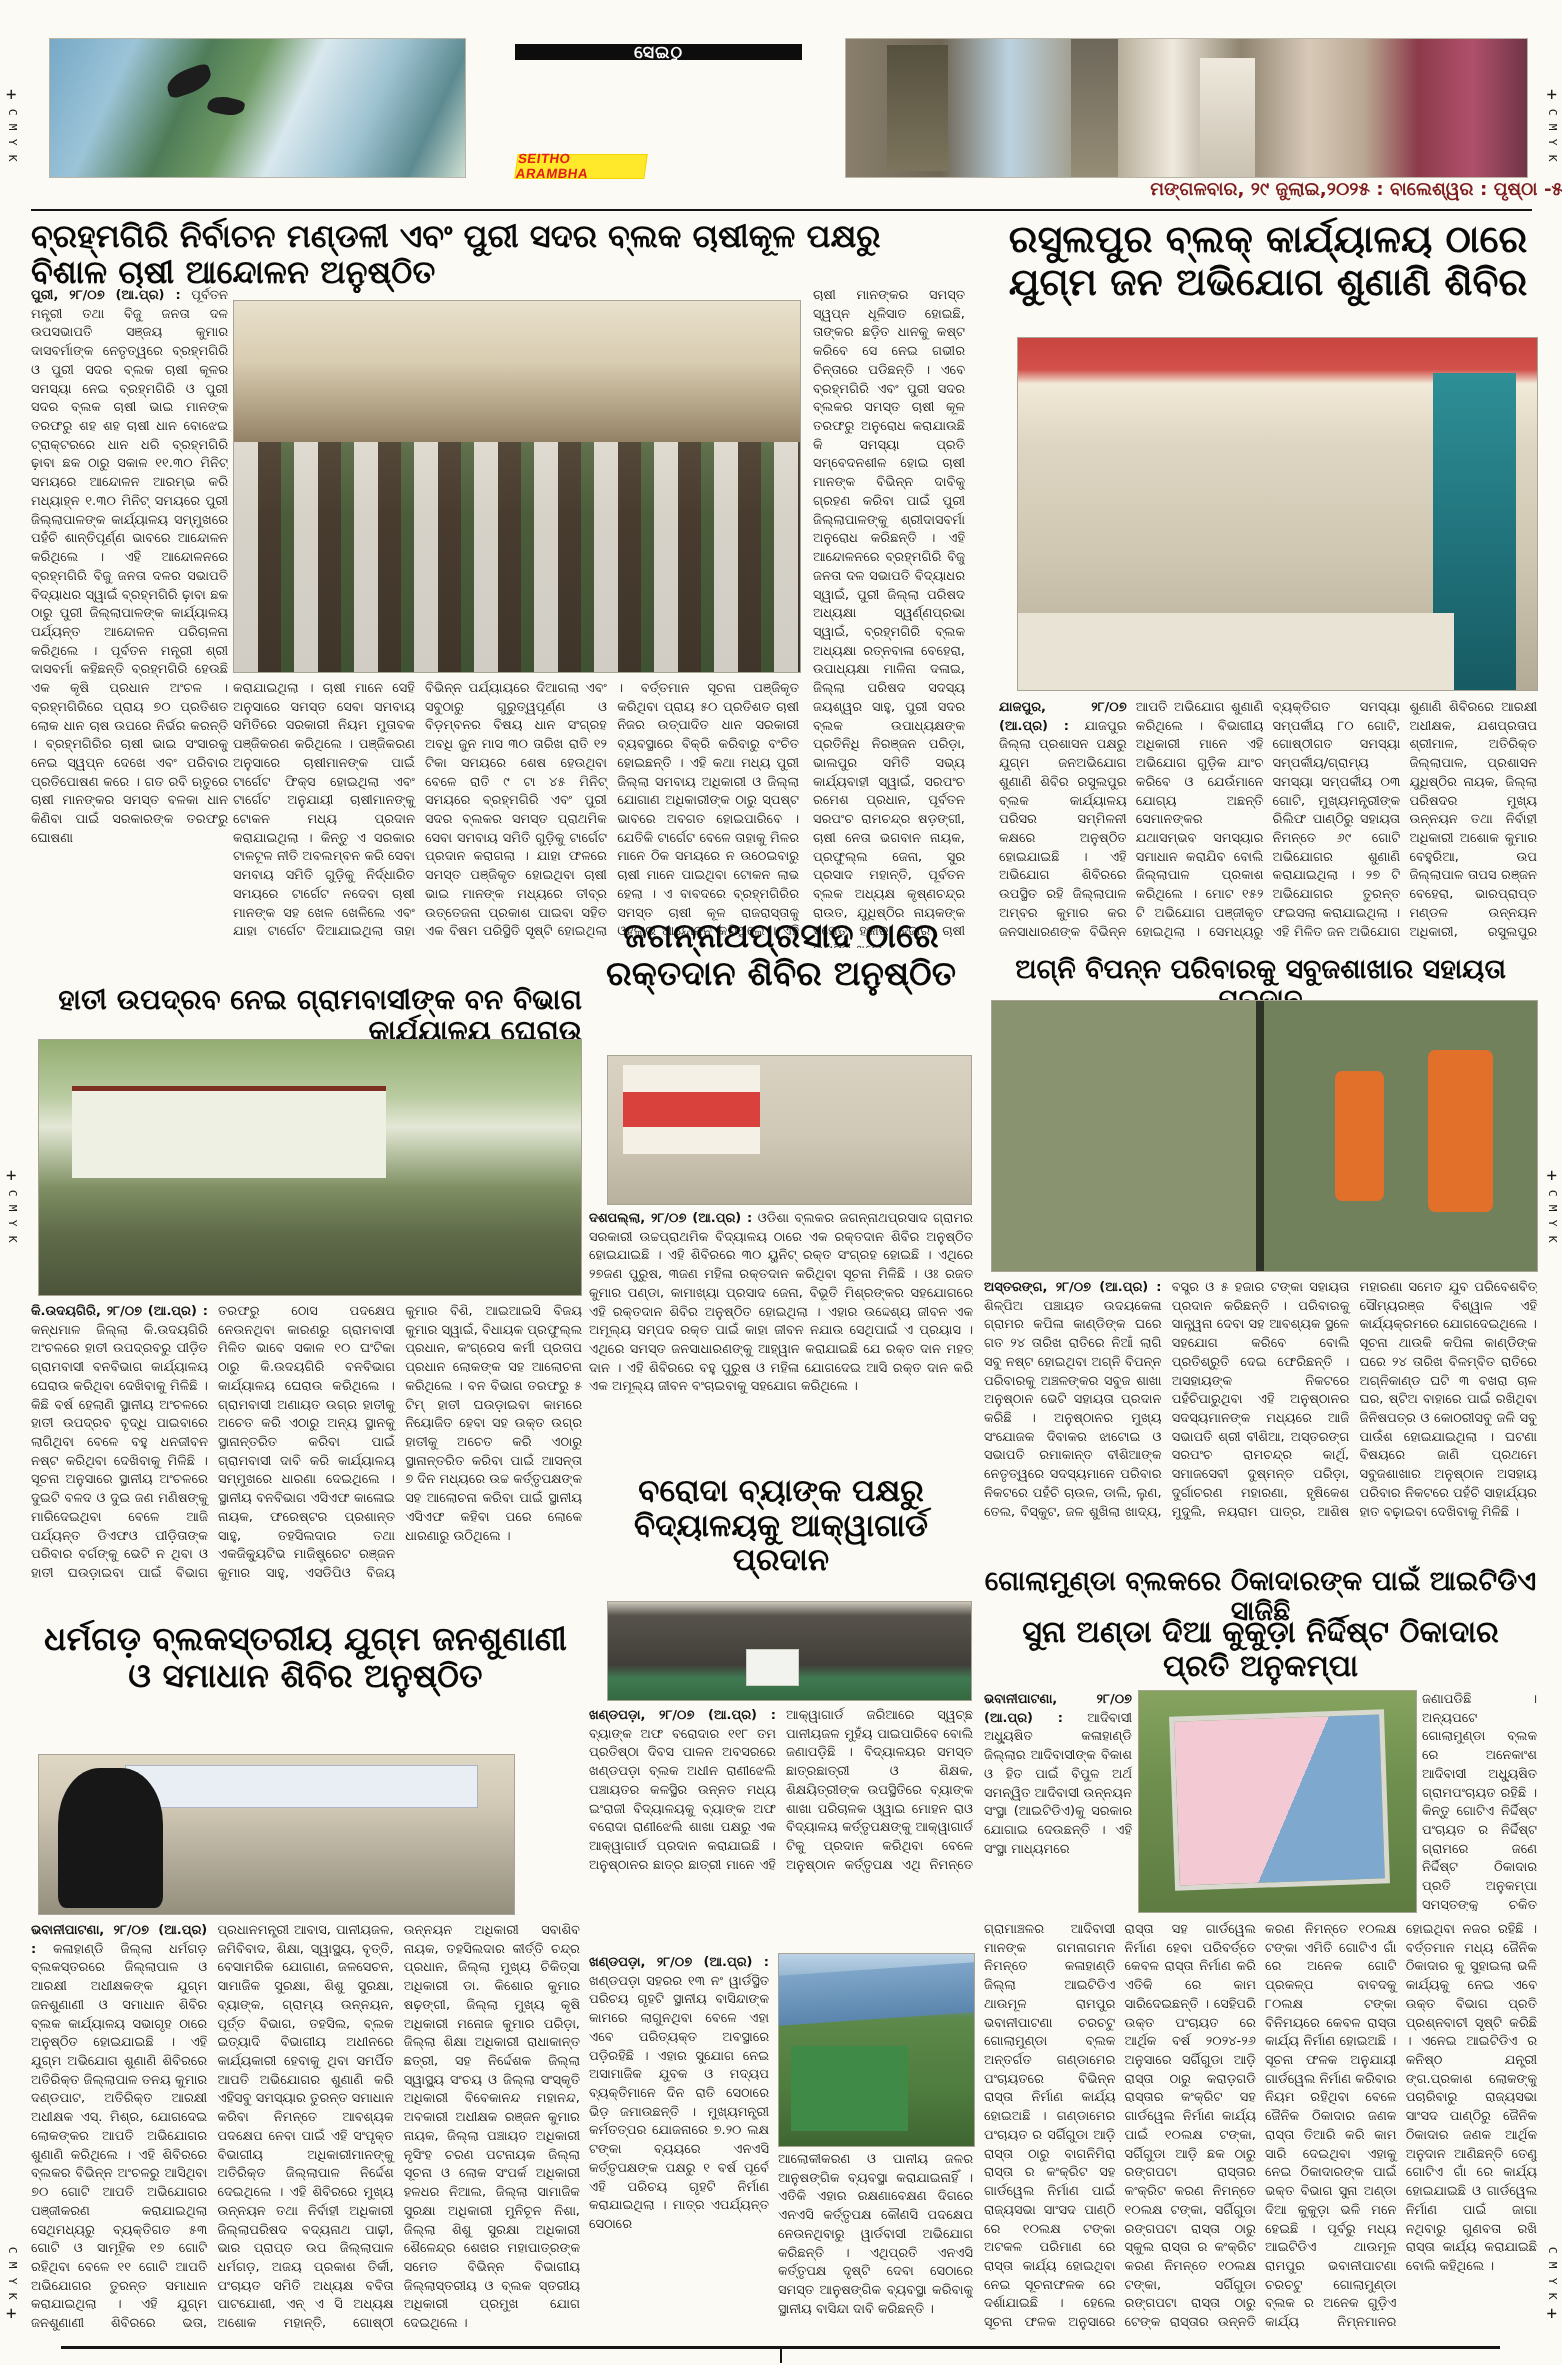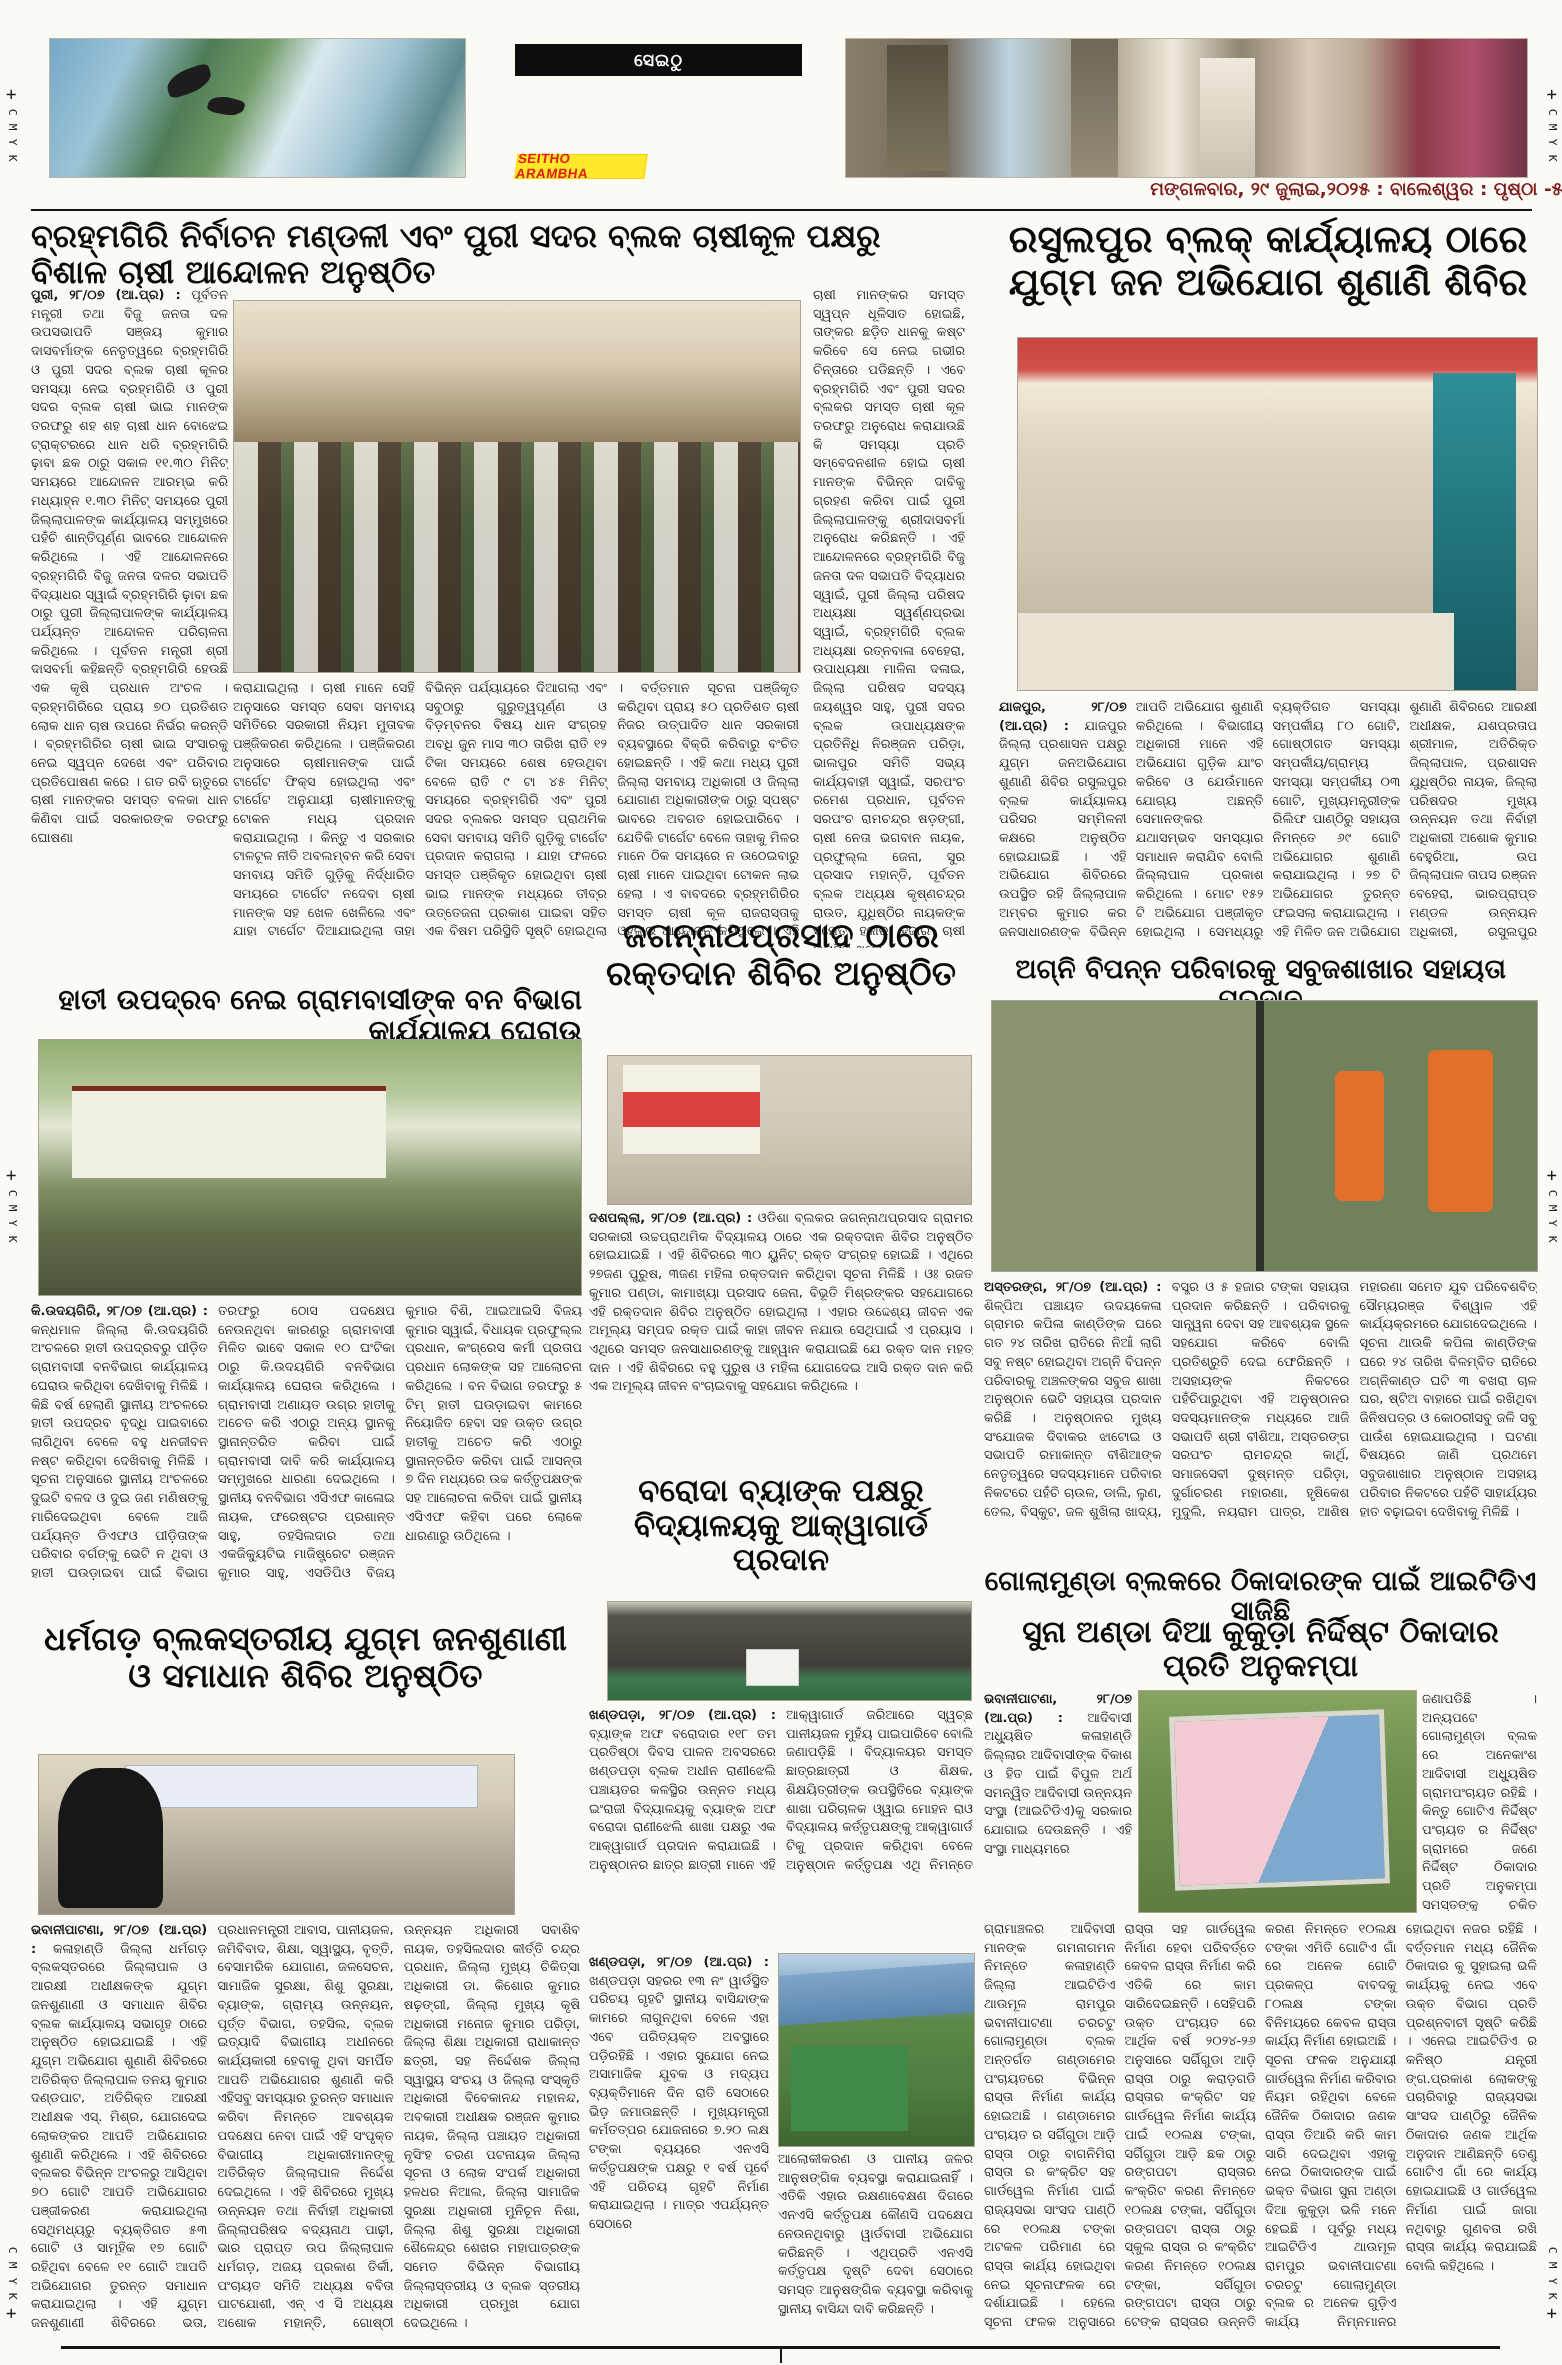--- a/index.html
+++ b/index.html
@@ -12,21 +12,21 @@
   .edge-marks .cmyk-letter{font-size:11.3px;transform:rotate(90deg);line-height:12.3px;}
   .rule{position:absolute;background:#151515;}
   
   .mast-photo{position:absolute;border:0.5px solid #b9b4a6;}
   .mp-left{left:49px;top:38px;width:415px;height:138px;
     background:linear-gradient(115deg,#76a8c6 0%,#9cc4d8 18%,#4f7c57 34%,#6f9a66 46%,#d9e8ee 58%,#9fc3d2 74%,#5d8a91 88%,#cfe0d2 100%);}
   .mp-left .bird{position:absolute;background:#1d1d1d;border-radius:60% 20% 60% 20%;}
   .mp-right{left:845px;top:38px;width:681px;height:138px;
     background:linear-gradient(90deg,#8a7f6d 0%,#6f6656 14%,#bcd3e0 24%,#9b8f79 36%,#efe9dd 48%,#8f8470 58%,#d8c9b8 68%,#b9a893 76%,#8c3b4a 84%,#b0506b 92%,#703447 100%);}
   .mp-right .spire{position:absolute;background:linear-gradient(180deg,#55503f,#7c745c);}
-  .logo-bar{position:absolute;left:515px;top:44px;width:287px;height:32px;background:#0d0d0d;
+  .logo-bar{position:absolute;left:515px;top:44px;width:287px;height:16px;background:#0d0d0d;
             display:flex;align-items:center;justify-content:center;}
   .logo-bar span{color:#fdfdfd;font-size:17.4px;font-weight:700;letter-spacing:1px;}
   .logo-title{position:absolute;left:507px;top:67px;width:302px;height:108px;display:flex;
               align-items:center;justify-content:center;font-size:77px;font-weight:900;color:#0b0b0b;}
   .logo-badge{position:absolute;left:516px;top:154px;width:128px;height:22.5px;background:#ffe92a;
               transform:skewX(-8deg);display:flex;align-items:center;justify-content:center;
               border:1px solid #f4d400;}
   .logo-badge span{color:#e11d1d;font-size:13.3px;font-weight:900;letter-spacing:0.5px;font-family:"Liberation Sans",sans-serif;}
   .mast-dateline{position:absolute;left:0;top:178px;width:100%;text-align:right;
                  font-size:18.4px;font-weight:700;color:#7f1d1d;}

